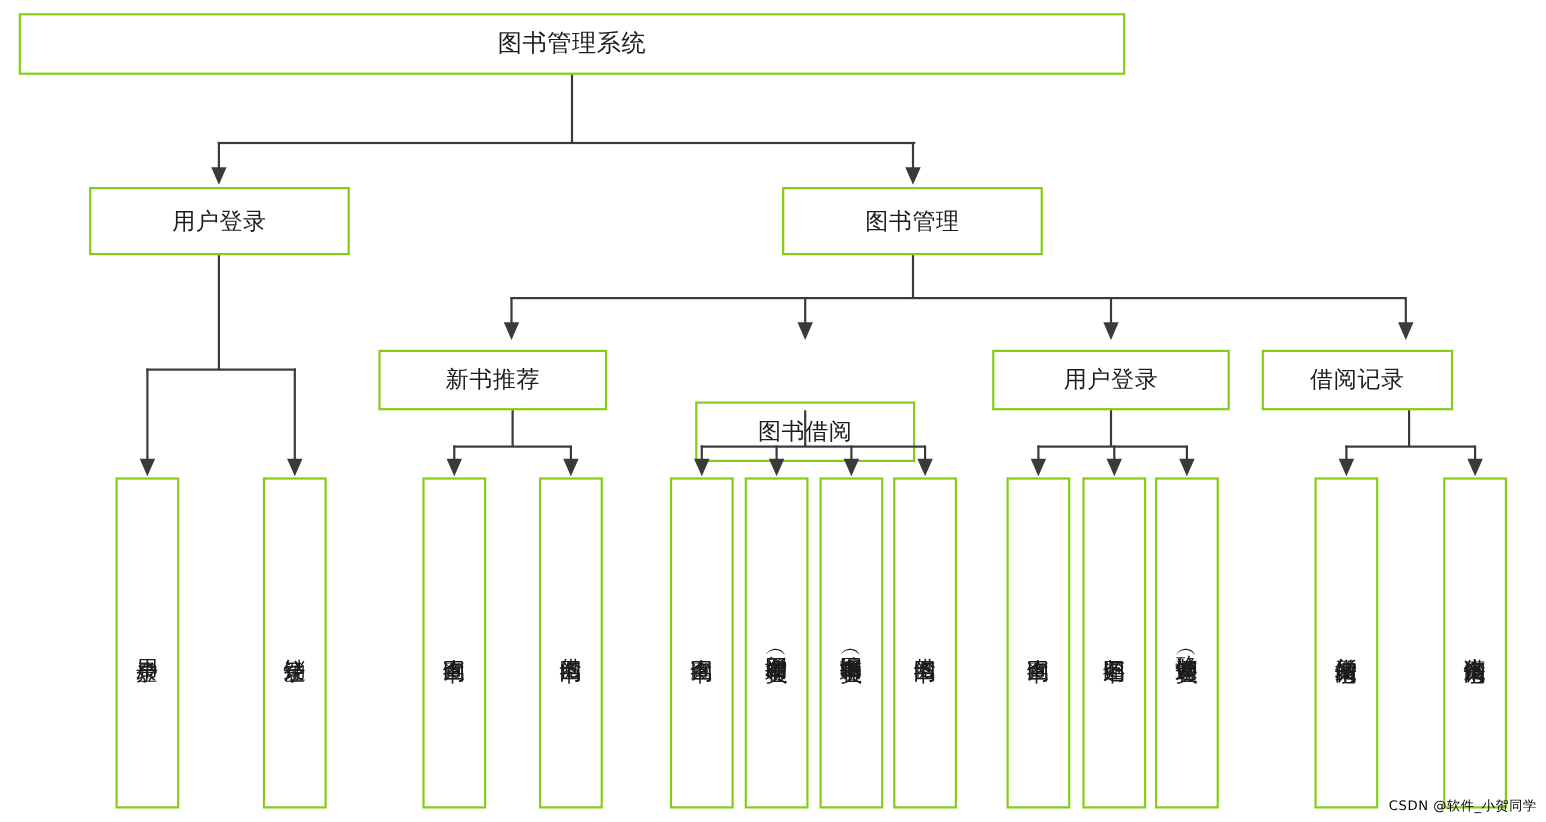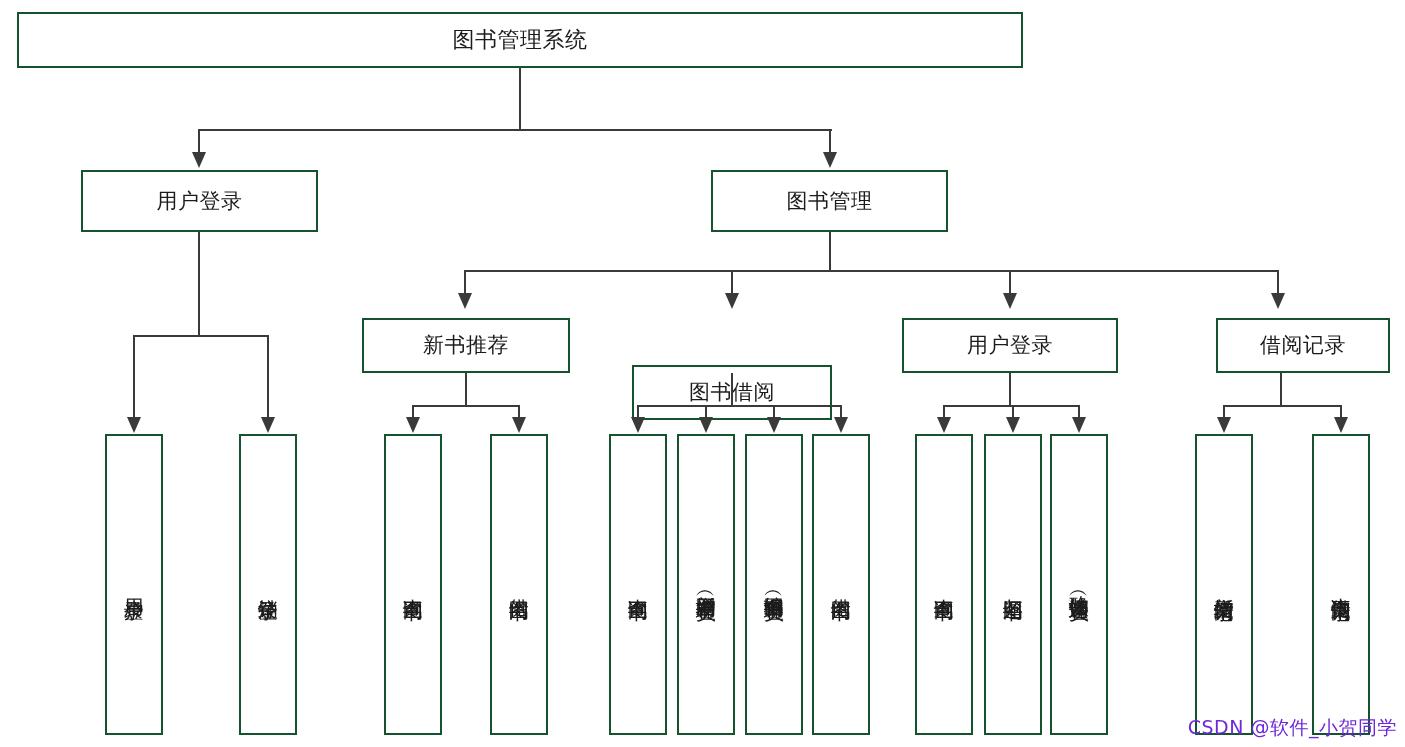--- a/index.html
+++ b/index.html
@@ -16,21 +16,21 @@
     width: 1405px;
     height: 747px;
     background: #ffffff;
     overflow: hidden;
   }
   
   .node {
     position: absolute;
     box-sizing: border-box;
     background: #ffffff;
-    border: 2px solid #14532d;
+    border: 2px solid #84cc16;
     display: flex;
     align-items: center;
     justify-content: center;
     text-align: center;
     color: #1c1c1c;
     letter-spacing: 0.5px;
   }
   .node .label {
     display: block;
     line-height: 1.18;
@@ -69,22 +69,22 @@
     height: 0;
     border-left: 7px solid transparent;
     border-right: 7px solid transparent;
     border-top: 16px solid #3a3a3a;
   }
   
   #watermark {
     position: absolute;
     right: 8px;
     bottom: 6px;
-    font-size: 19px;
-    color: #6d28d9;
+    font-size: 12px;
+    color: #000000;
     white-space: nowrap;
     letter-spacing: 0.5px;
     pointer-events: none;
   }
 </style>
 </head>
 <body>
 
 <div id="diagram-root">
 
@@ -125,30 +125,30 @@
 
   <div class="conn vline" style="left:731px; top:270px; width:2px; height:26px;"></div>
   <div class="arrow" style="left:725px; top:293px;"></div>
 
   <div class="conn vline" style="left:1009px; top:270px; width:2px; height:26px;"></div>
   <div class="arrow" style="left:1003px; top:293px;"></div>
 
   <div class="conn vline" style="left:1277px; top:270px; width:2px; height:26px;"></div>
   <div class="arrow" style="left:1271px; top:293px;"></div>
 
-  <div class="node h" style="left:362px; top:318px; width:208px; height:55px;">
+  <div class="node h" style="left:344px; top:318px; width:208px; height:55px;">
     <span class="label">新书推荐</span>
   </div>
   <div class="node h" style="left:632px; top:318px; width:200px; height:55px;margin-top:47px;">
     <span class="label">图书借阅</span>
   </div>
   <div class="node h" style="left:902px; top:318px; width:216px; height:55px;">
     <span class="label">用户登录</span>
   </div>
-  <div class="node h" style="left:1216px; top:318px; width:174px; height:55px;">
+  <div class="node h" style="left:1147px; top:318px; width:174px; height:55px;">
     <span class="label">借阅记录</span>
   </div>
 
   <div class="conn vline" style="left:465px; top:373px; width:2px; height:33px;"></div>
   <div class="conn hline" style="left:412px; top:405px; width:107px; height:2px;"></div>
   <div class="conn vline" style="left:412px; top:405px; width:2px; height:14px;"></div>
   <div class="arrow" style="left:406px; top:417px;"></div>
   <div class="conn vline" style="left:518px; top:405px; width:2px; height:14px;"></div>
   <div class="arrow" style="left:512px; top:417px;"></div>
 

